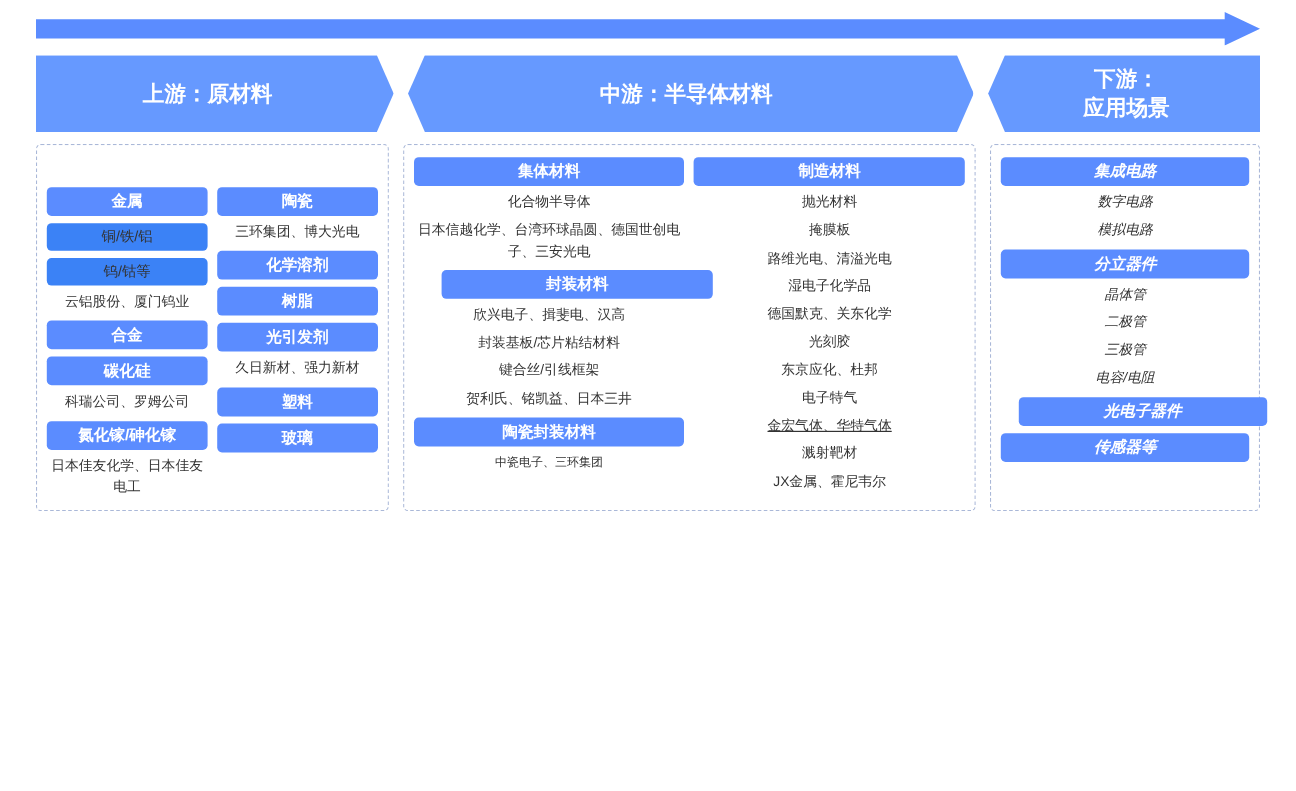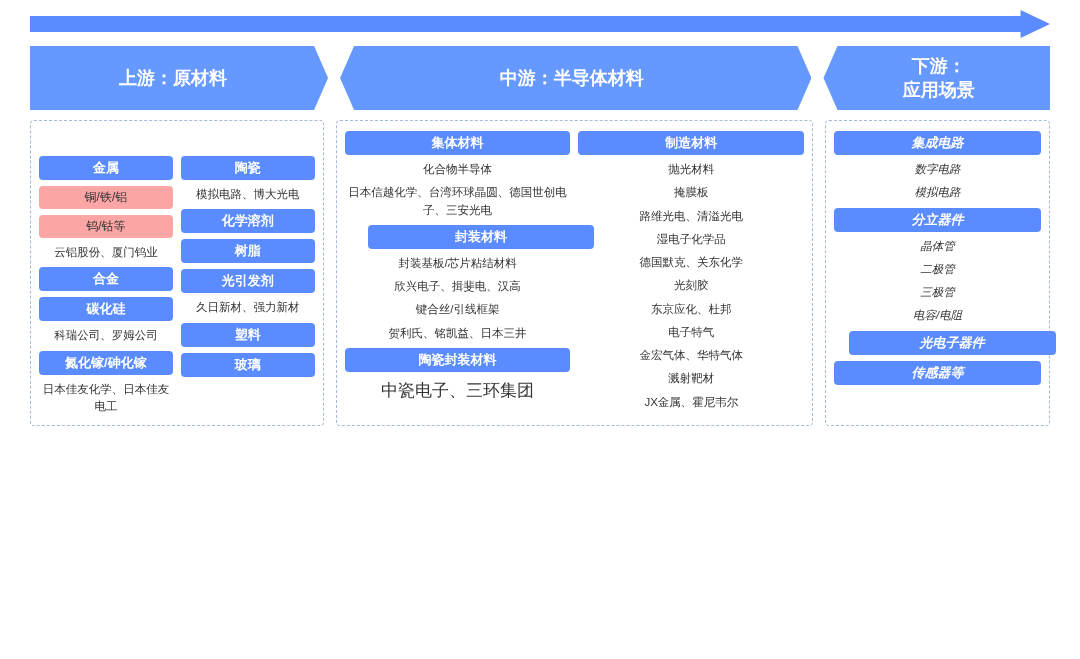--- a/index.html
+++ b/index.html
@@ -124,21 +124,21 @@
       background: #5b8cff;
       color: #fff;
       border-radius: 4px;
       padding: 3px 14px;
       font-size: 13px;
       font-weight: bold;
       text-align: center;
       min-width: 80px;
     }
     .tag-light-blue {
-      background: #fca5a5;
+      background: #3b82f6;
       color: #333;
       border-radius: 4px;
       padding: 3px 10px;
       font-size: 12px;
       text-align: center;
       min-width: 70px;
     }
     .tag-bold-blue {
       background: #5b8cff;
       color: #fff;
@@ -189,54 +189,54 @@
           <div class="tag-light-blue" style="width: 100%; text-align: center; display: flex; justify-content: center;">钨/钴等</div>
           <div class="text-normal" style="width: 100%; text-align: center; display: flex; justify-content: center; line-height: 1.5; font-size: 11.5px;">云铝股份、厦门钨业</div>
           <div class="tag-blue" style="width: 100%; text-align: center; display: flex; justify-content: center;">合金</div>
           <div class="tag-blue" style="width: 100%; text-align: center; display: flex; justify-content: center;">碳化硅</div>
           <div class="text-normal" style="width: 100%; text-align: center; display: flex; justify-content: center; line-height: 1.5; font-size: 11.5px;">科瑞公司、罗姆公司</div>
           <div class="tag-blue" style="width: 100%; text-align: center; display: flex; justify-content: center;">氮化镓/砷化镓</div>
           <div class="text-normal" style="width: 100%; text-align: center; display: flex; justify-content: center; line-height: 1.5; font-size: 11.5px;">日本佳友化学、日本佳友电工</div>
         </div>
       <div class="upstream-col" id="upstream-col2">
           <div class="tag-blue" style="width: 100%; text-align: center; display: flex; justify-content: center;">陶瓷</div>
-          <div class="text-normal" style="width: 100%; text-align: center; display: flex; justify-content: center; line-height: 1.5; font-size: 11.5px;">模拟电路、博大光电</div>
+          <div class="text-normal" style="width: 100%; text-align: center; display: flex; justify-content: center; line-height: 1.5; font-size: 11.5px;">三环集团、博大光电</div>
           <div class="tag-bold-blue" style="width: 100%; text-align: center; display: flex; justify-content: center;">化学溶剂</div>
           <div class="tag-blue" style="width: 100%; text-align: center; display: flex; justify-content: center;">树脂</div>
           <div class="tag-bold-blue" style="width: 100%; text-align: center; display: flex; justify-content: center;">光引发剂</div>
           <div class="text-normal" style="width: 100%; text-align: center; display: flex; justify-content: center; line-height: 1.5; font-size: 11.5px;">久日新材、强力新材</div>
           <div class="tag-blue" style="width: 100%; text-align: center; display: flex; justify-content: center;">塑料</div>
           <div class="tag-blue" style="width: 100%; text-align: center; display: flex; justify-content: center;">玻璃</div>
         </div>
     </div>
 
     <div class="mid-panel">
       <div class="mid-col" id="mid-col1">
           <div class="tag-blue" style="width: 100%; text-align: center; display: flex; justify-content: center;">集体材料</div>
           <div class="text-normal" style="width: 100%; text-align: center; display: flex; justify-content: center; line-height: 1.5; font-size: 11.5px;">化合物半导体</div>
           <div class="text-normal" style="width: 100%; text-align: center; display: flex; justify-content: center; line-height: 1.5; font-size: 11.5px;">日本信越化学、台湾环球晶圆、德国世创电子、三安光电</div>
           <div class="tag-bold-blue" style="width: 100%; text-align: center; display: flex; justify-content: center; margin-left: 47px;">封装材料</div>
+          <div class="text-normal" style="width: 100%; text-align: center; display: flex; justify-content: center; line-height: 1.5; font-size: 11.5px;">欣兴电子、揖斐电、汉高</div>
           <div class="text-normal" style="width: 100%; text-align: center; display: flex; justify-content: center; line-height: 1.5; font-size: 11.5px;">封装基板/芯片粘结材料</div>
-          <div class="text-normal" style="width: 100%; text-align: center; display: flex; justify-content: center; line-height: 1.5; font-size: 11.5px;">欣兴电子、揖斐电、汉高</div>
           <div class="text-normal" style="width: 100%; text-align: center; display: flex; justify-content: center; line-height: 1.5; font-size: 11.5px;">键合丝/引线框架</div>
           <div class="text-normal" style="width: 100%; text-align: center; display: flex; justify-content: center; line-height: 1.5; font-size: 11.5px;">贺利氏、铭凯益、日本三井</div>
           <div class="tag-blue" style="width: 100%; text-align: center; display: flex; justify-content: center;">陶瓷封装材料</div>
-          <div class="text-normal" style="width: 100%; text-align: center; display: flex; justify-content: center; line-height: 1.5; font-size: 17px;">中瓷电子、三环集团</div>
+          <div class="text-normal" style="width: 100%; text-align: center; display: flex; justify-content: center; line-height: 1.5; font-size: 10px;">中瓷电子、三环集团</div>
         </div>
       <div class="mid-col" id="mid-col2">
           <div class="tag-blue" style="width: 100%; text-align: center; display: flex; justify-content: center;">制造材料</div>
           <div class="text-normal" style="width: 100%; text-align: center; display: flex; justify-content: center; line-height: 1.5; font-size: 11.5px;">抛光材料</div>
           <div class="text-normal" style="width: 100%; text-align: center; display: flex; justify-content: center; line-height: 1.5; font-size: 11.5px;">掩膜板</div>
           <div class="text-normal" style="width: 100%; text-align: center; display: flex; justify-content: center; line-height: 1.5; font-size: 11.5px;">路维光电、清溢光电</div>
           <div class="text-normal" style="width: 100%; text-align: center; display: flex; justify-content: center; line-height: 1.5; font-size: 11.5px;">湿电子化学品</div>
           <div class="text-normal" style="width: 100%; text-align: center; display: flex; justify-content: center; line-height: 1.5; font-size: 11.5px;">德国默克、关东化学</div>
           <div class="text-normal" style="width: 100%; text-align: center; display: flex; justify-content: center; line-height: 1.5; font-size: 11.5px;">光刻胶</div>
           <div class="text-normal" style="width: 100%; text-align: center; display: flex; justify-content: center; line-height: 1.5; font-size: 11.5px;">东京应化、杜邦</div>
           <div class="text-normal" style="width: 100%; text-align: center; display: flex; justify-content: center; line-height: 1.5; font-size: 11.5px;">电子特气</div>
-          <div class="text-normal" style="width: 100%; text-align: center; display: flex; justify-content: center; line-height: 1.5; font-size: 11.5px;">金宏气体、华特气体</div>
+          <div class="text-normal" style="width: 100%; text-align: center; display: flex; justify-content: center; line-height: 1.5; font-size: 11.5px; text-decoration: underline;">金宏气体、华特气体</div>
           <div class="text-normal" style="width: 100%; text-align: center; display: flex; justify-content: center; line-height: 1.5; font-size: 11.5px;">溅射靶材</div>
           <div class="text-normal" style="width: 100%; text-align: center; display: flex; justify-content: center; line-height: 1.5; font-size: 11.5px;">JX金属、霍尼韦尔</div>
         </div>
     </div>
 
     <div class="downstream-panel" id="downstream-col">
         <div class="tag-blue" style="width: 100%; text-align: center; display: flex; justify-content: center;">集成电路</div>
         <div class="text-normal" style="width: 100%; text-align: center; display: flex; justify-content: center; line-height: 1.5; font-size: 11.5px;">数字电路</div>
         <div class="text-normal" style="width: 100%; text-align: center; display: flex; justify-content: center; line-height: 1.5; font-size: 11.5px;">模拟电路</div>
         <div class="tag-bold-blue" style="width: 100%; text-align: center; display: flex; justify-content: center;">分立器件</div>

